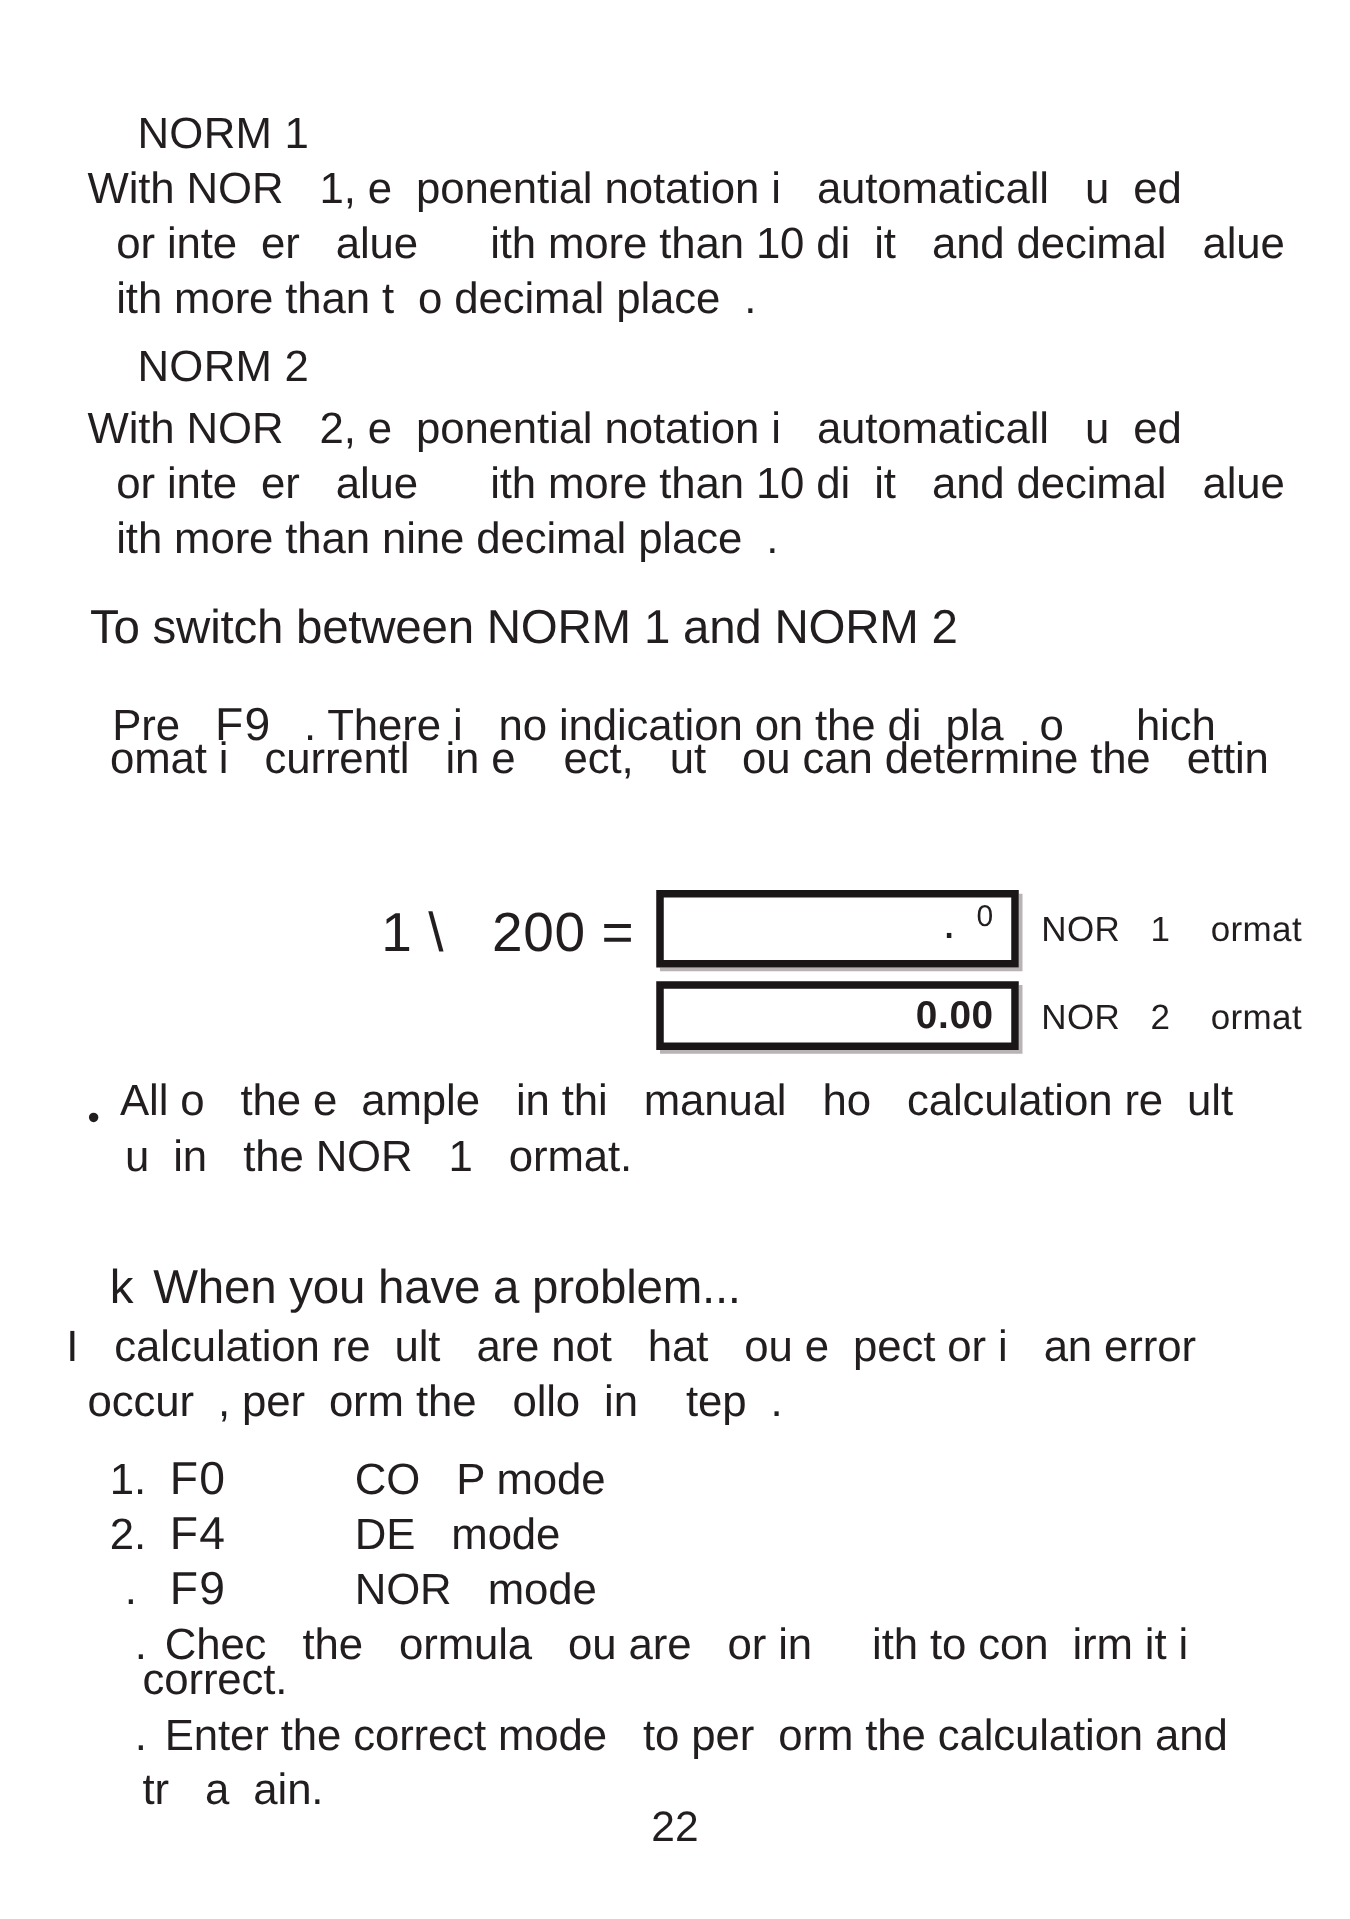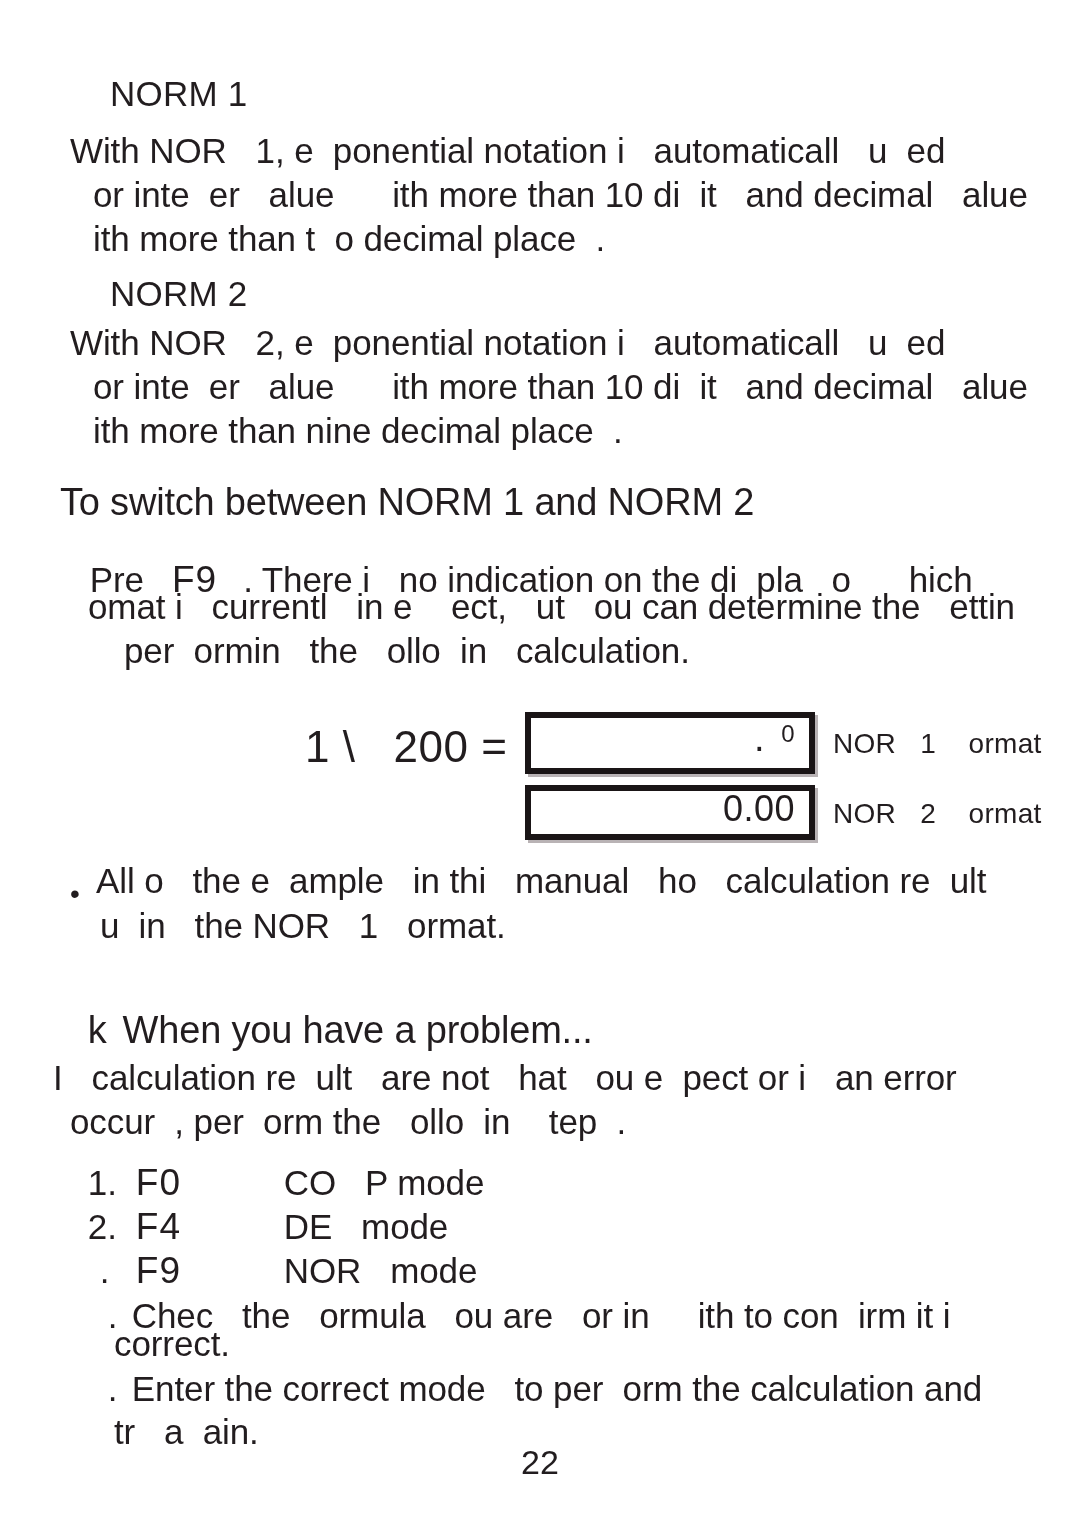--- a/index.html
+++ b/index.html
@@ -69,22 +69,22 @@
     right: 14px;
     bottom: 2px;
     display: flex;
     align-items: flex-end;
     height: 100%;
     font-size: 36px;
     font-weight: 300;
     letter-spacing: 0.5px;
   }
   .disp-val {
-    font-size: 36px;
-    font-weight: 400;
+    font-size: 31px;
+    font-weight: 700;
     line-height: 1.45;
   }
   .dot {
     font-size: 38px;
     line-height: 1.45;
     margin-right: 16px;
   }
   .sup {
     font-size: 24px;
     line-height: 1;
@@ -121,40 +121,39 @@
     position: absolute;
     font-size: 28px;
     line-height: 1;
   }
 </style>
 </head>
 <body>
 
 <div class="page">
 
-  <div class="ln subhead" style="left:110px; top:76px;">NORM 1</div>
+  <div class="ln subhead" style="left:110px; top:89px;">NORM 1</div>
 
   <div class="ln body" style="left:70px; top:133px;">With NOR   1, e  ponential notation i   automaticall   u  ed</div>
   <div class="ln body" style="left:93px; top:177px;">or inte  er   alue      ith more than 10 di  it   and decimal   alue</div>
   <div class="ln body" style="left:93px; top:221px;">ith more than t  o decimal place  .</div>
 
   <div class="ln subhead" style="left:110px; top:276px;">NORM 2</div>
 
   <div class="ln body" style="left:70px; top:325px;">With NOR   2, e  ponential notation i   automaticall   u  ed</div>
   <div class="ln body" style="left:93px; top:369px;">or inte  er   alue      ith more than 10 di  it   and decimal   alue</div>
   <div class="ln body" style="left:93px; top:413px;">ith more than nine decimal place  .</div>
 
-  <div class="ln sect" style="left:60px; top:483px;">To switch between NORM 1 and NORM 2</div>
+  <div class="ln sect" style="left:72px; top:483px;">To switch between NORM 1 and NORM 2</div>
 
   <div class="ln" style="left:72px; top:545px;">
     <span class="body">Pre</span><span style="display:inline-block;width:28px;"></span><span class="keycap">F9</span><span style="display:inline-block;width:26px;"></span><span class="body">. There i   no indication on the di  pla   o      hich</span>
   </div>
 
   <div class="ln body" style="left:88px; top:589px;">omat i   currentl   in e    ect,   ut   ou can determine the   ettin</div>
-  <div class="ln body" style="left:124px; top:633px;">per  ormin   the   ollo  in   calculation.</div>
 
   <div class="expr" style="left:305px; top:722px;">1 \   200 =</div>
 
   <div class="disp" style="left:525px; top:712px; width:290px; height:62px;">
     <div class="disp-inner">
       <span class="dot">.</span>
         <span class="sup">0</span>
     </div>
   </div>
   <div class="boxlabel" style="left:833px; top:728px;">NOR   1    ormat</div>

